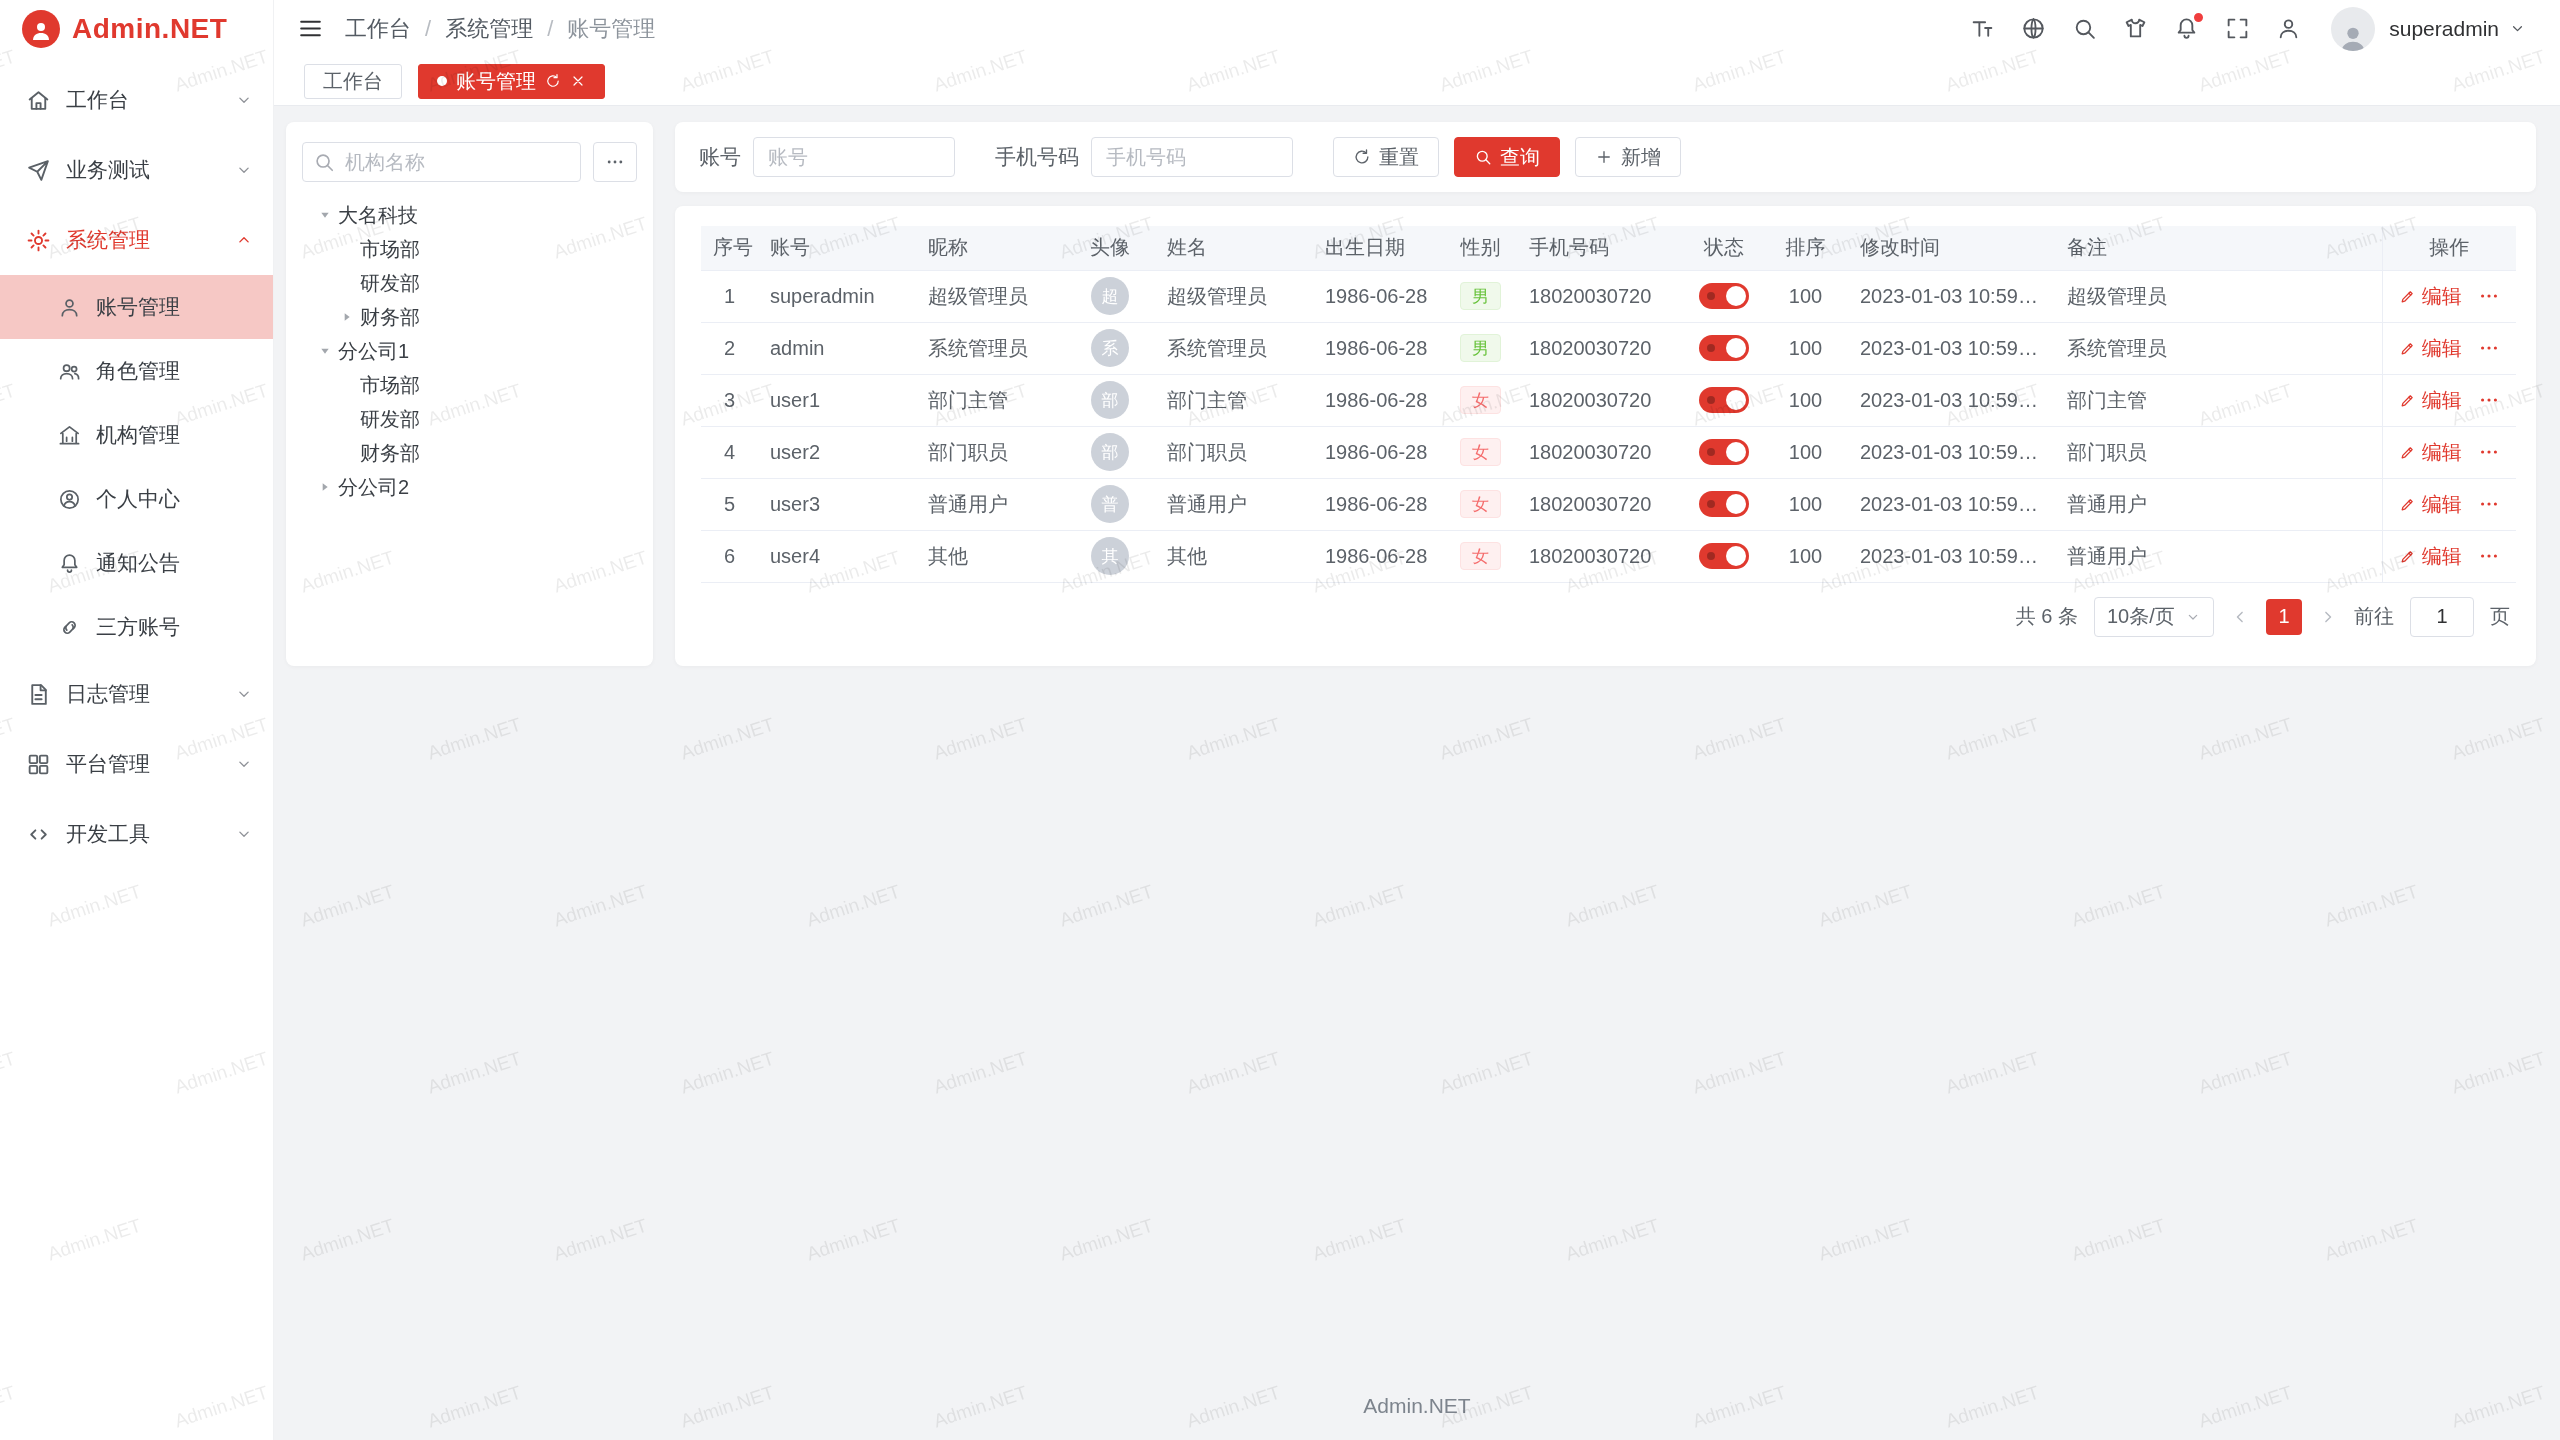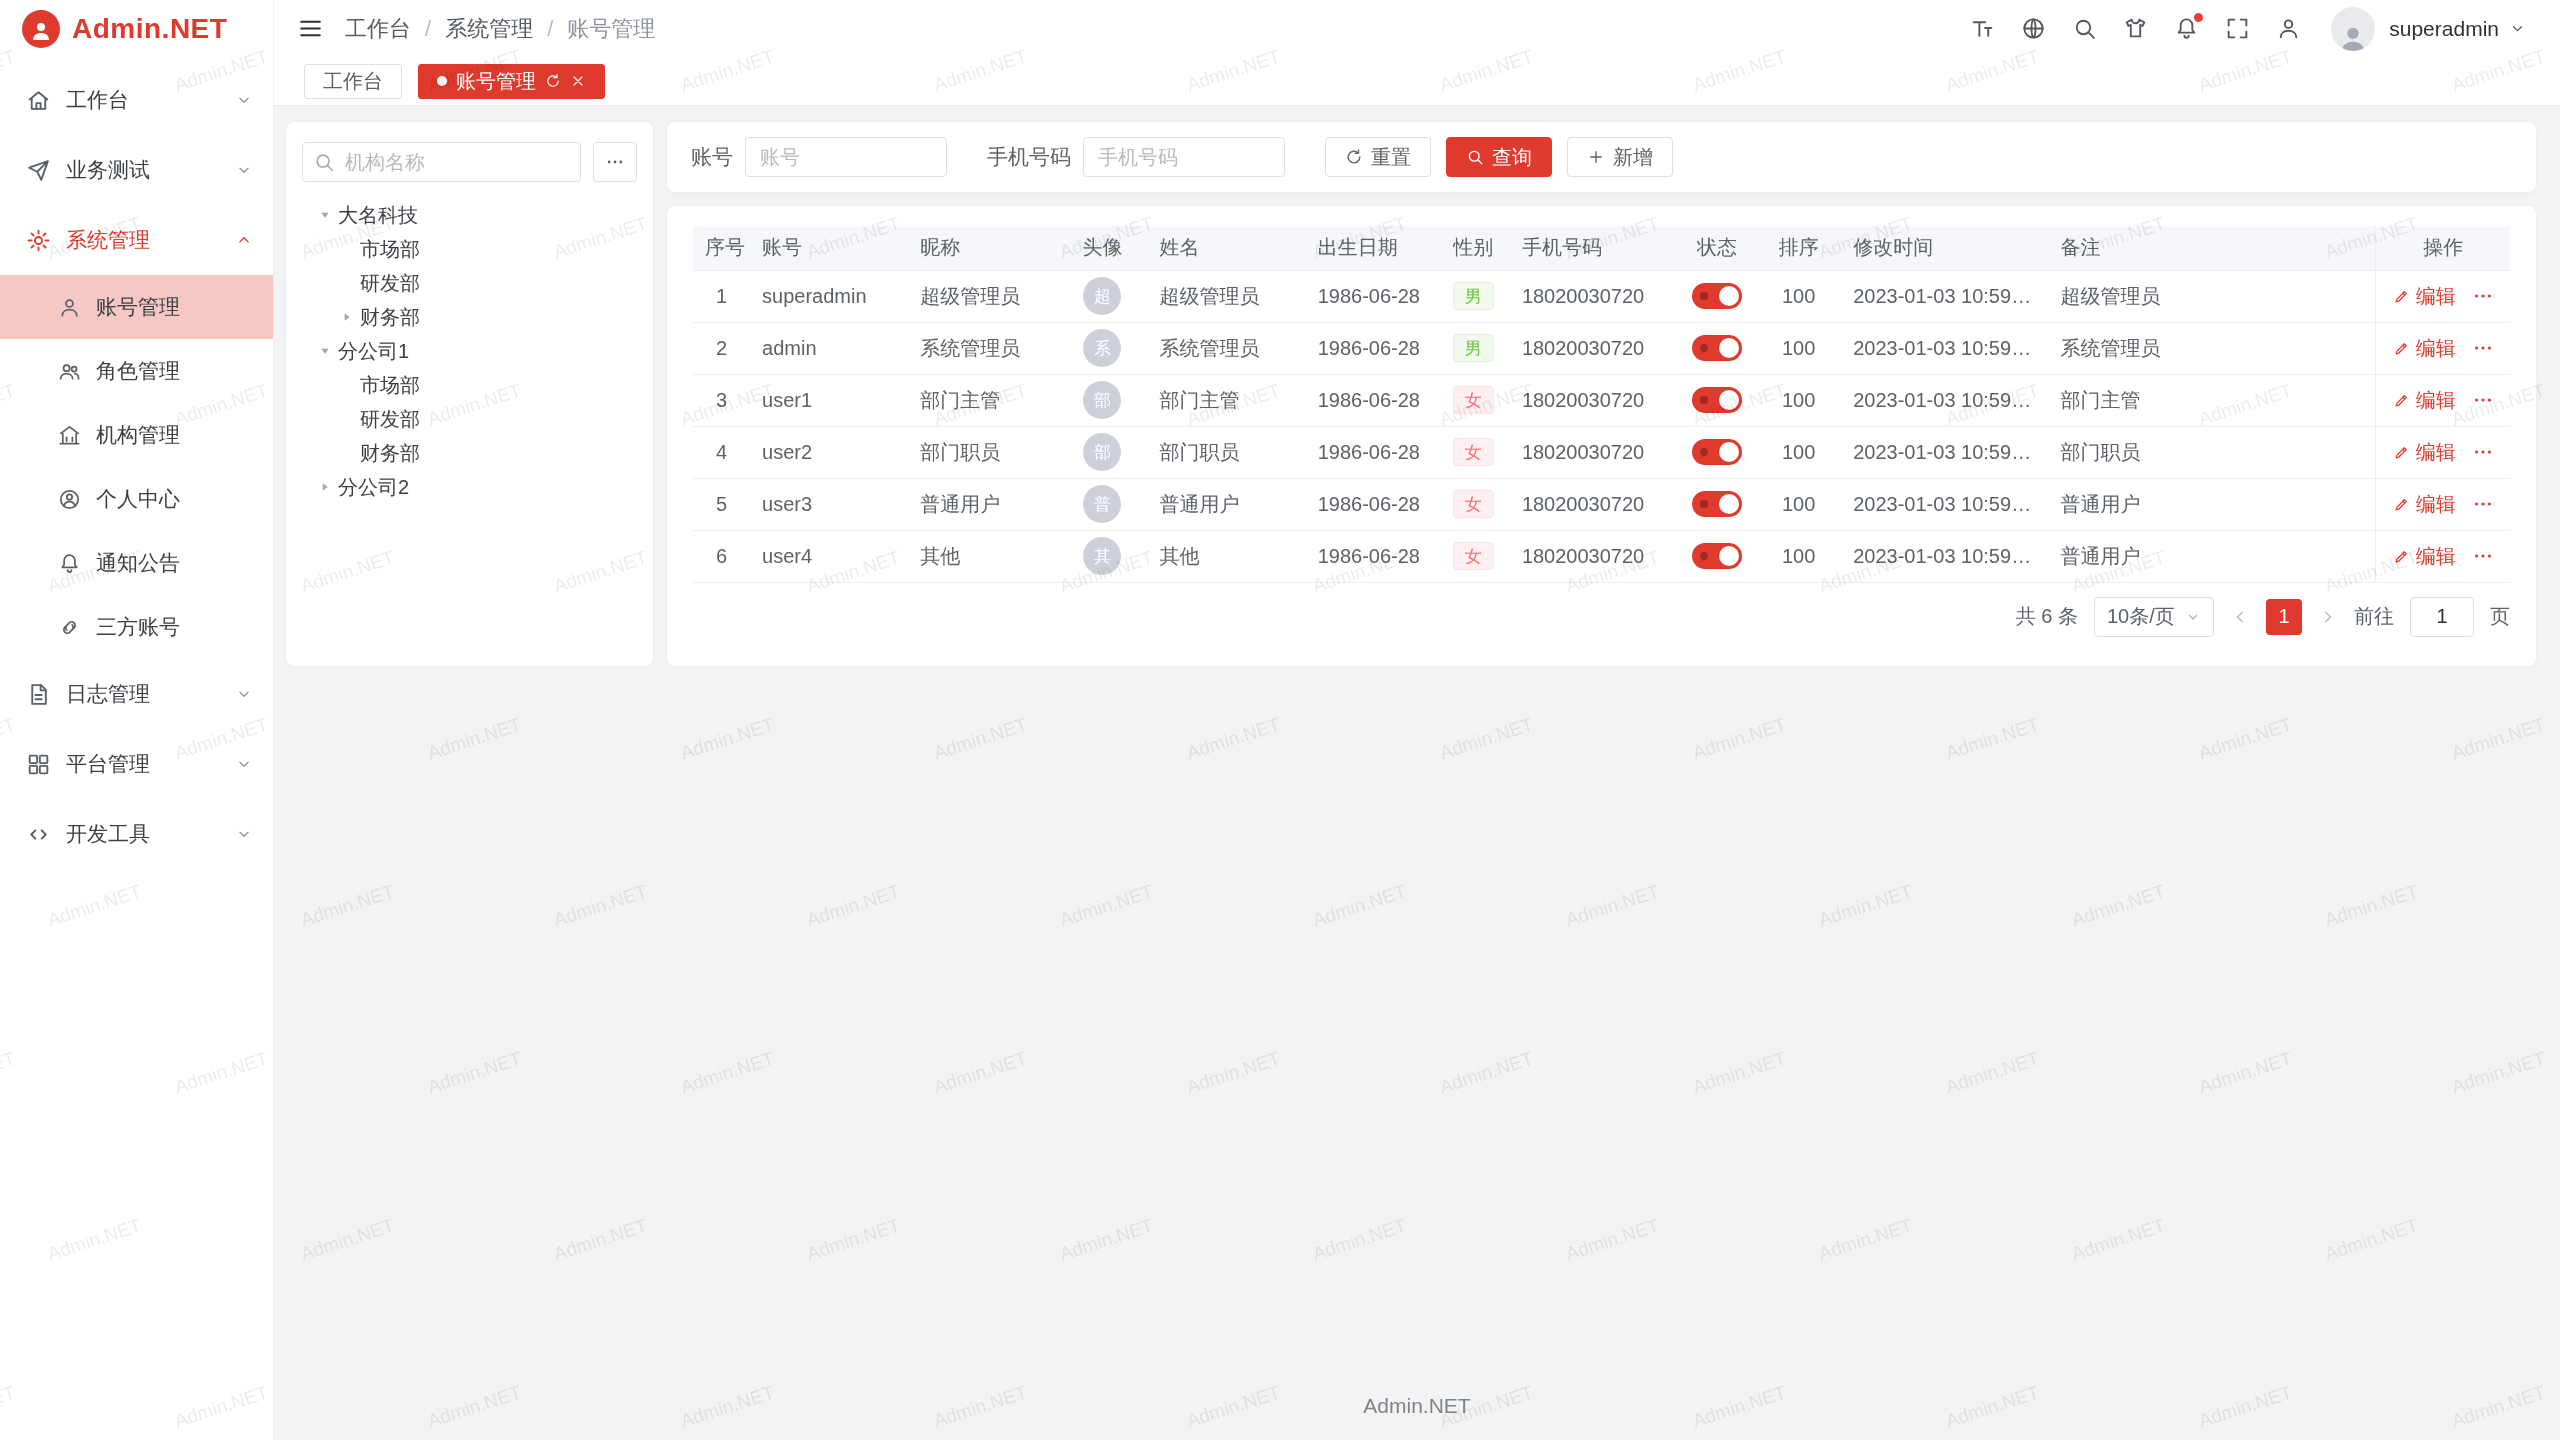--- a/index.html
+++ b/index.html
@@ -47,21 +47,21 @@
   .tb-caret{width:17px;height:17px;color:#54585e;cursor:pointer;margin-left:-16px}
 
   
   .tabsbar{height:49px;background:#fff;display:flex;align-items:center;gap:16px;padding-left:30px;border-bottom:1px solid #e9ebef;flex-shrink:0}
   .tab{height:35px;display:inline-flex;align-items:center;gap:9px;padding:0 18px;font-size:20px;border:1px solid #dcdfe6;border-radius:3px;background:#fff;color:#5c6269;cursor:pointer;white-space:nowrap}
   .tab.active{background:var(--red);border-color:var(--red);color:#fff}
   .tab-dot{width:10px;height:10px;border-radius:50%;background:#fff}
   .t-icon{width:16px;height:16px;color:#fff;cursor:pointer}
 
   
-  .content{flex:1;position:relative;padding:16px 24px 0 12px;display:flex;gap:14px;align-items:flex-start}
+  .content{flex:1;position:relative;padding:16px 24px 0 12px;display:flex;gap:22px;align-items:flex-start}
   .card{background:#fff;border-radius:8px;box-shadow:0 1px 4px rgba(0,0,0,.04)}
 
   .tree-card{width:367px;height:544px;padding:20px 16px;flex-shrink:0}
   .tree-search{display:flex;gap:12px;margin-bottom:16px}
   .input-wrap{flex:1;position:relative}
   .input-wrap input{width:100%;height:40px;border:1px solid #dcdfe6;border-radius:4px;padding:0 12px 0 42px;font-size:20px;color:#303133;background:#fff}
   input::placeholder{color:#b6bac1}
   .search-input-icon{position:absolute;left:11px;top:9px;width:22px;height:22px;color:#a8abb2}
   .more-btn{width:44px;height:40px;border:1px solid #dcdfe6;border-radius:4px;background:#fff;color:#5c6269;display:flex;align-items:center;justify-content:center}
   .dots-ic{width:20px;height:20px}

